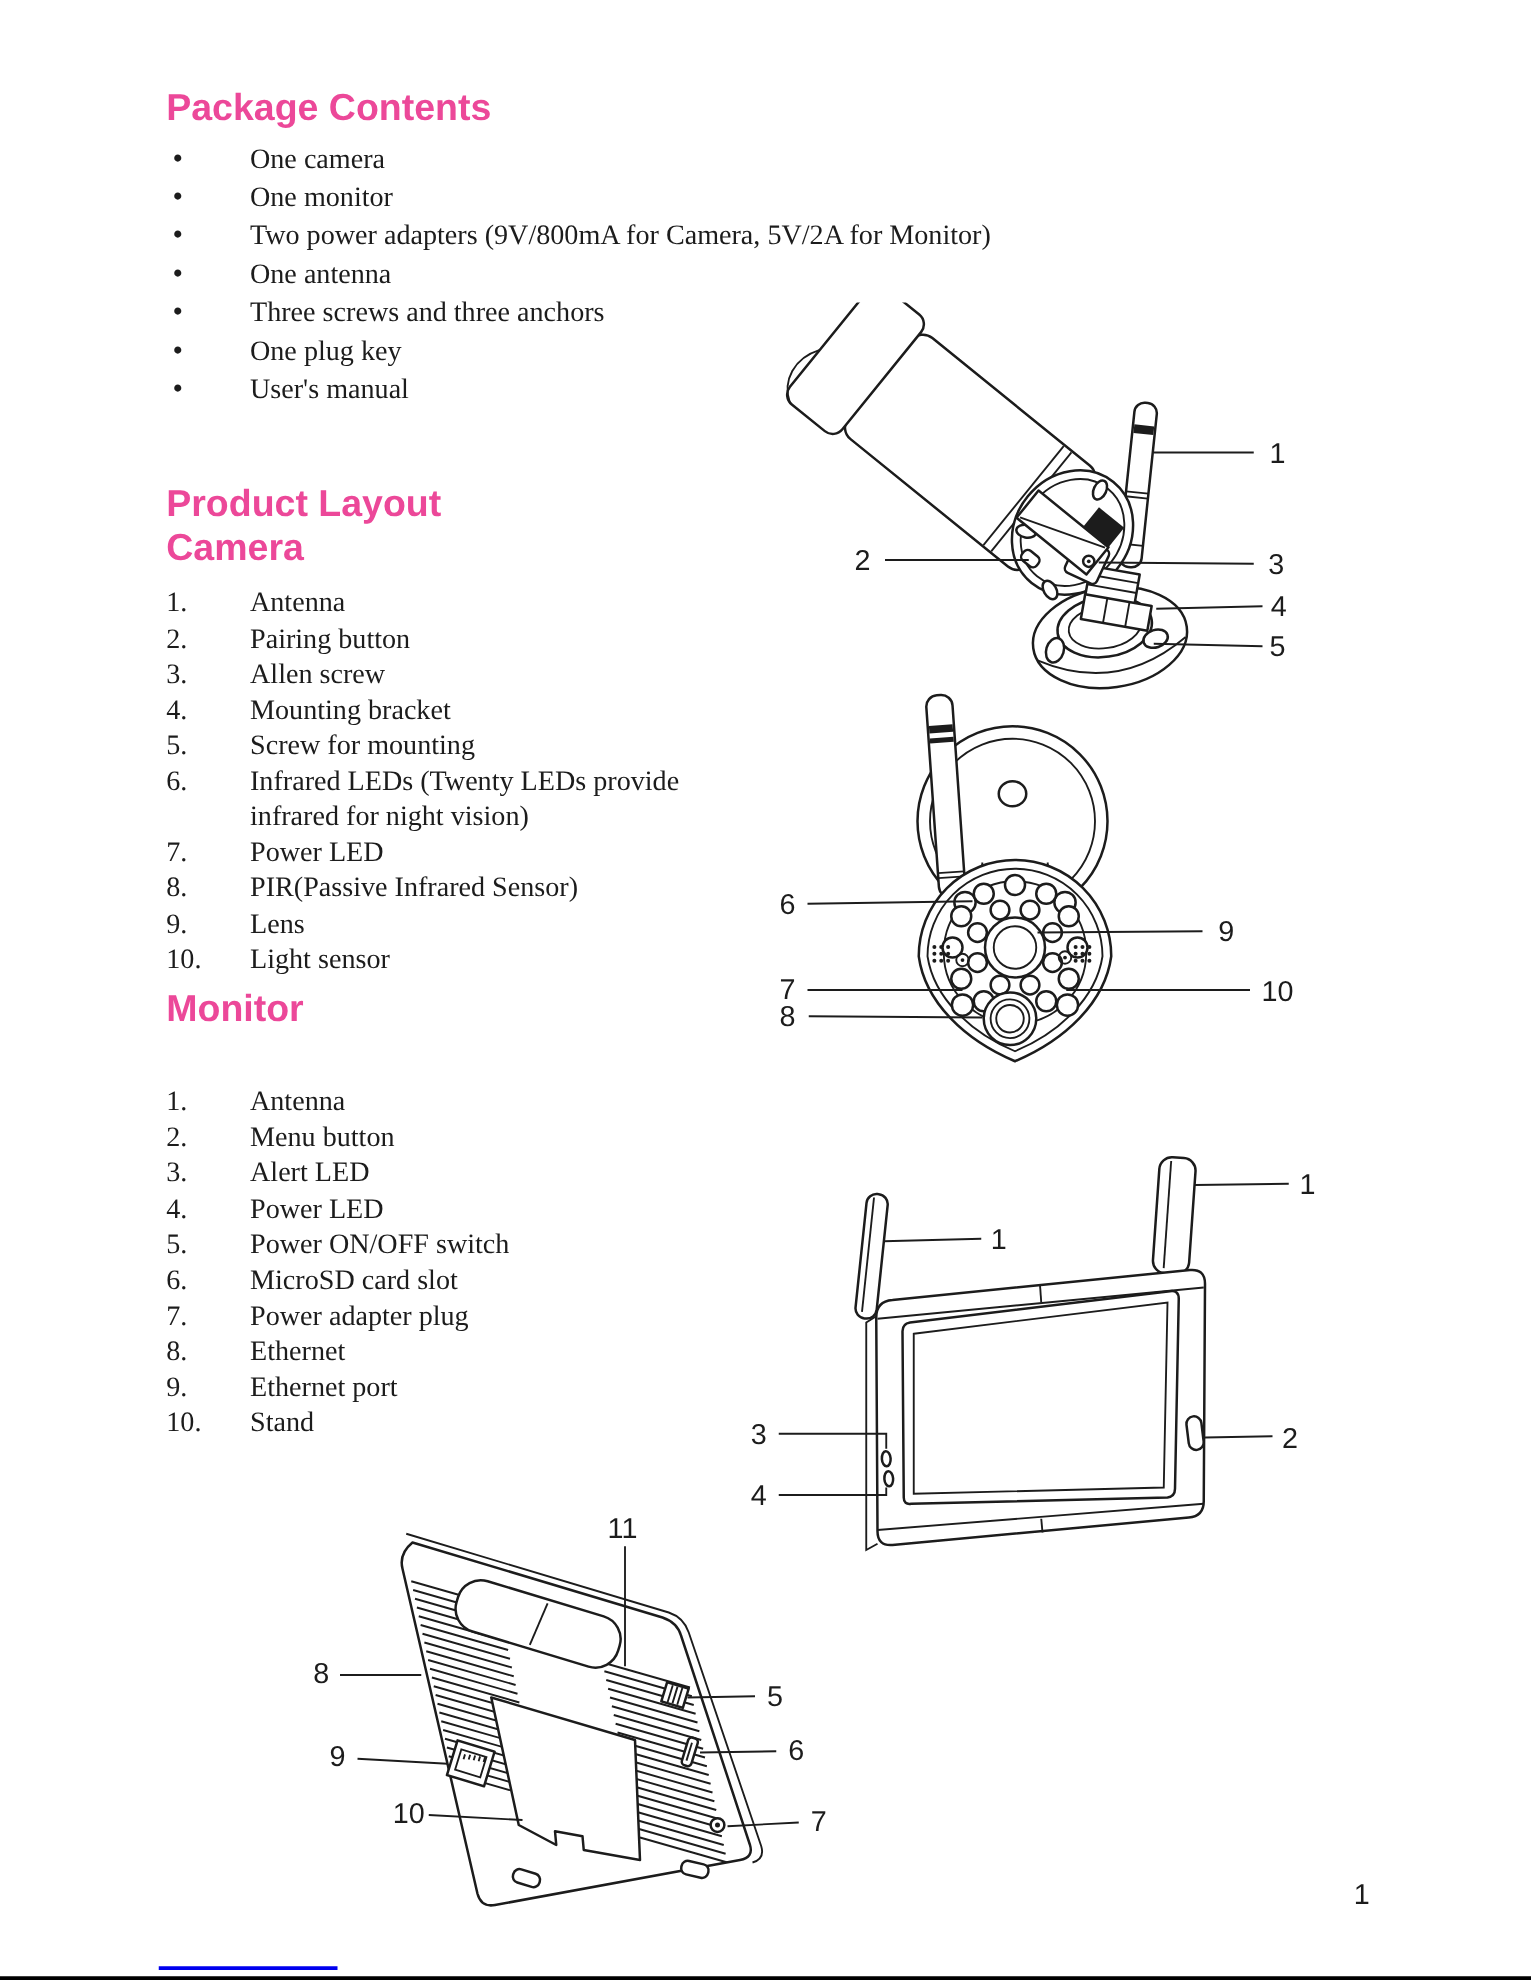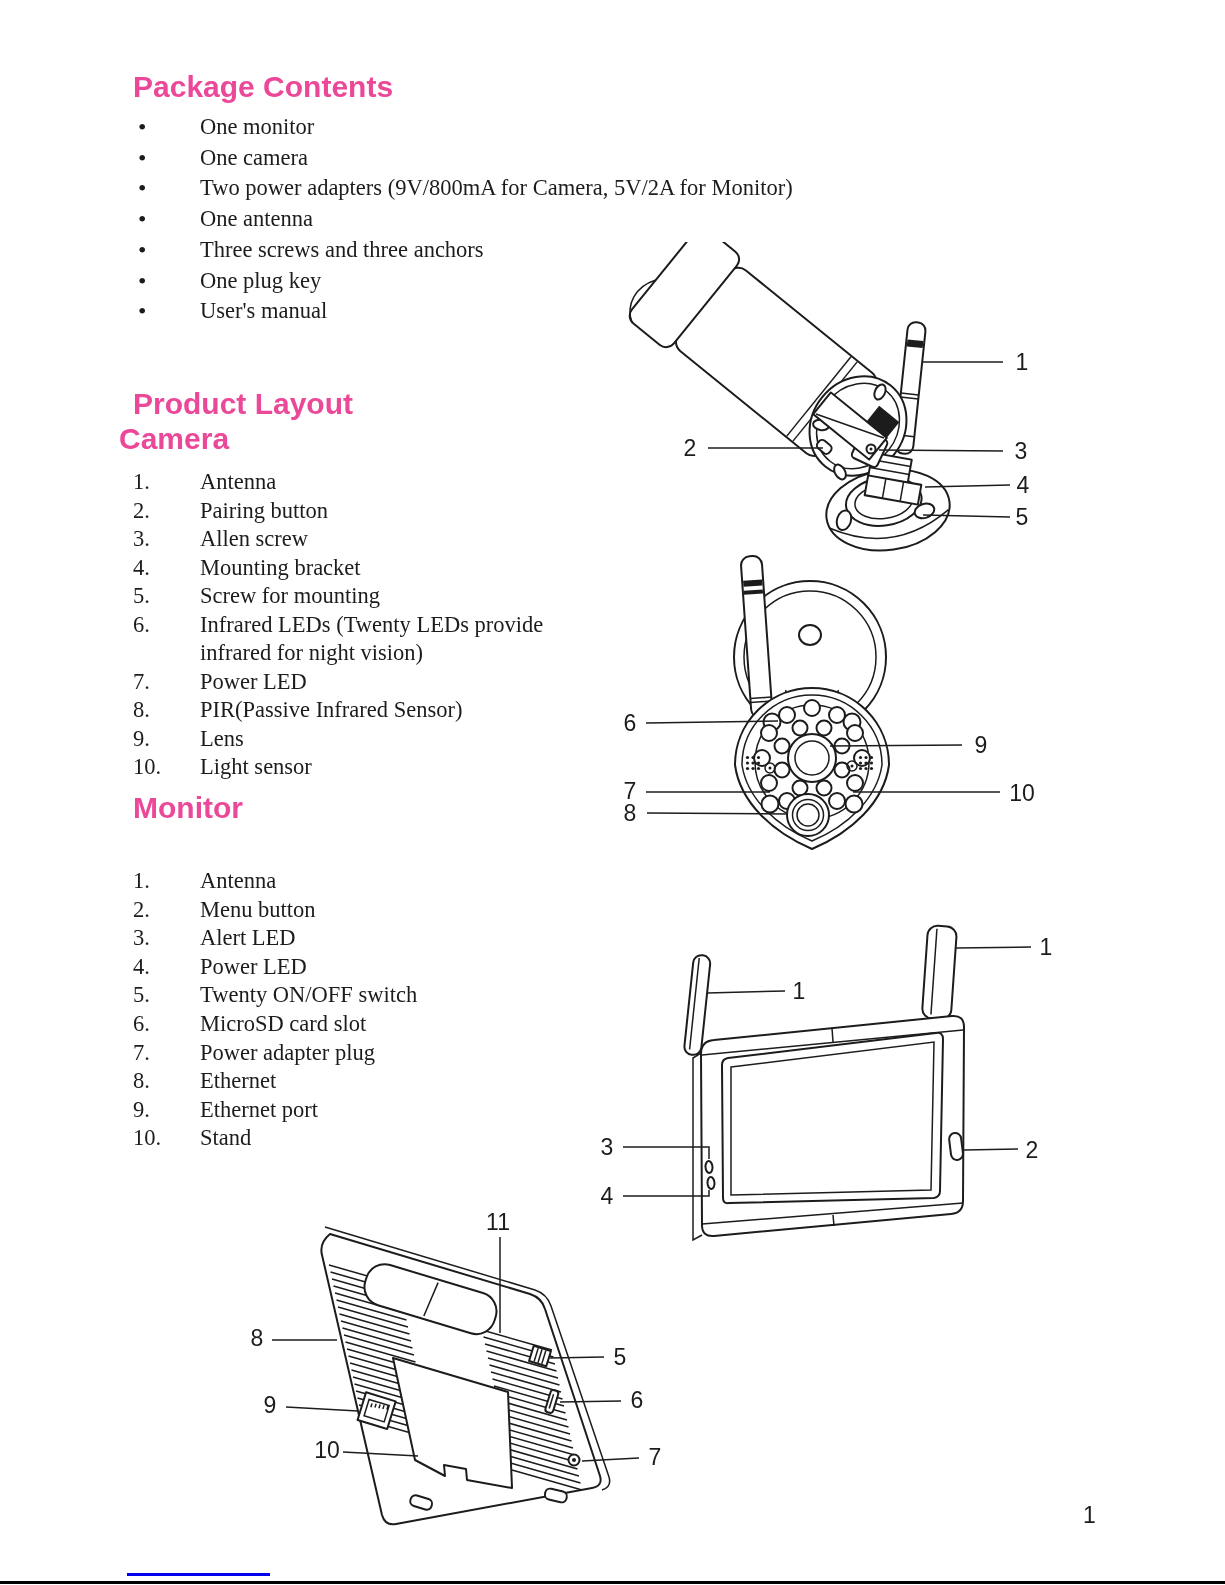--- a/index.html
+++ b/index.html
@@ -36,31 +36,31 @@
   .bottom-rule { position:absolute; left:0; top:1581px; width:1225px; height:3px; background:#000; }
 </style>
 </head>
 <body>
 
 <div class="page">
 
   <div class="h" style="left:133px; top:72px;">Package Contents</div>
 
   <ul class="list pkg">
+    <li>One camera</li>
     <li>One monitor</li>
-    <li>One camera</li>
     <li>Two power adapters (9V/800mA for Camera, 5V/2A for Monitor)</li>
     <li>One antenna</li>
     <li>Three screws and three anchors</li>
     <li>One plug key</li>
     <li>User's manual</li>
   </ul>
 
   <div class="h" style="left:133px; top:389px;text-align:center;">Product Layout</div>
-  <div class="h" style="left:119px; top:424px;">Camera</div>
+  <div class="h" style="left:133px; top:424px;">Camera</div>
 
   <ol class="list cam">
     <li><span class="num">1.</span><span>Antenna</span></li>
     <li><span class="num">2.</span><span>Pairing button</span></li>
     <li><span class="num">3.</span><span>Allen screw</span></li>
     <li><span class="num">4.</span><span>Mounting bracket</span></li>
     <li><span class="num">5.</span><span>Screw for mounting</span></li>
     <li style="max-width:405px;"><span class="num">6.</span><span>Infrared LEDs (Twenty LEDs provide infrared for night vision)</span></li>
     <li><span class="num">7.</span><span>Power LED</span></li>
     <li><span class="num">8.</span><span>PIR(Passive Infrared Sensor)</span></li>
@@ -68,21 +68,21 @@
     <li><span class="num">10.</span><span>Light sensor</span></li>
   </ol>
 
   <div class="h" style="left:133px; top:793px;text-align:right;">Monitor</div>
 
   <ol class="list mon">
     <li><span class="num">1.</span><span>Antenna</span></li>
     <li><span class="num">2.</span><span>Menu button</span></li>
     <li><span class="num">3.</span><span>Alert LED</span></li>
     <li><span class="num">4.</span><span>Power LED</span></li>
-    <li><span class="num">5.</span><span>Twenty ON/OFF switch</span></li>
+    <li><span class="num">5.</span><span>Power ON/OFF switch</span></li>
     <li><span class="num">6.</span><span>MicroSD card slot</span></li>
     <li><span class="num">7.</span><span>Power adapter plug</span></li>
     <li><span class="num">8.</span><span>Ethernet</span></li>
     <li><span class="num">9.</span><span>Ethernet port</span></li>
     <li><span class="num">10.</span><span>Stand</span></li>
   </ol>
 
   <svg class="diagram" style="left:618px; top:242px;" width="442" height="322" viewBox="0 0 442 322">
 
     <g transform="rotate(6 292 150)">

